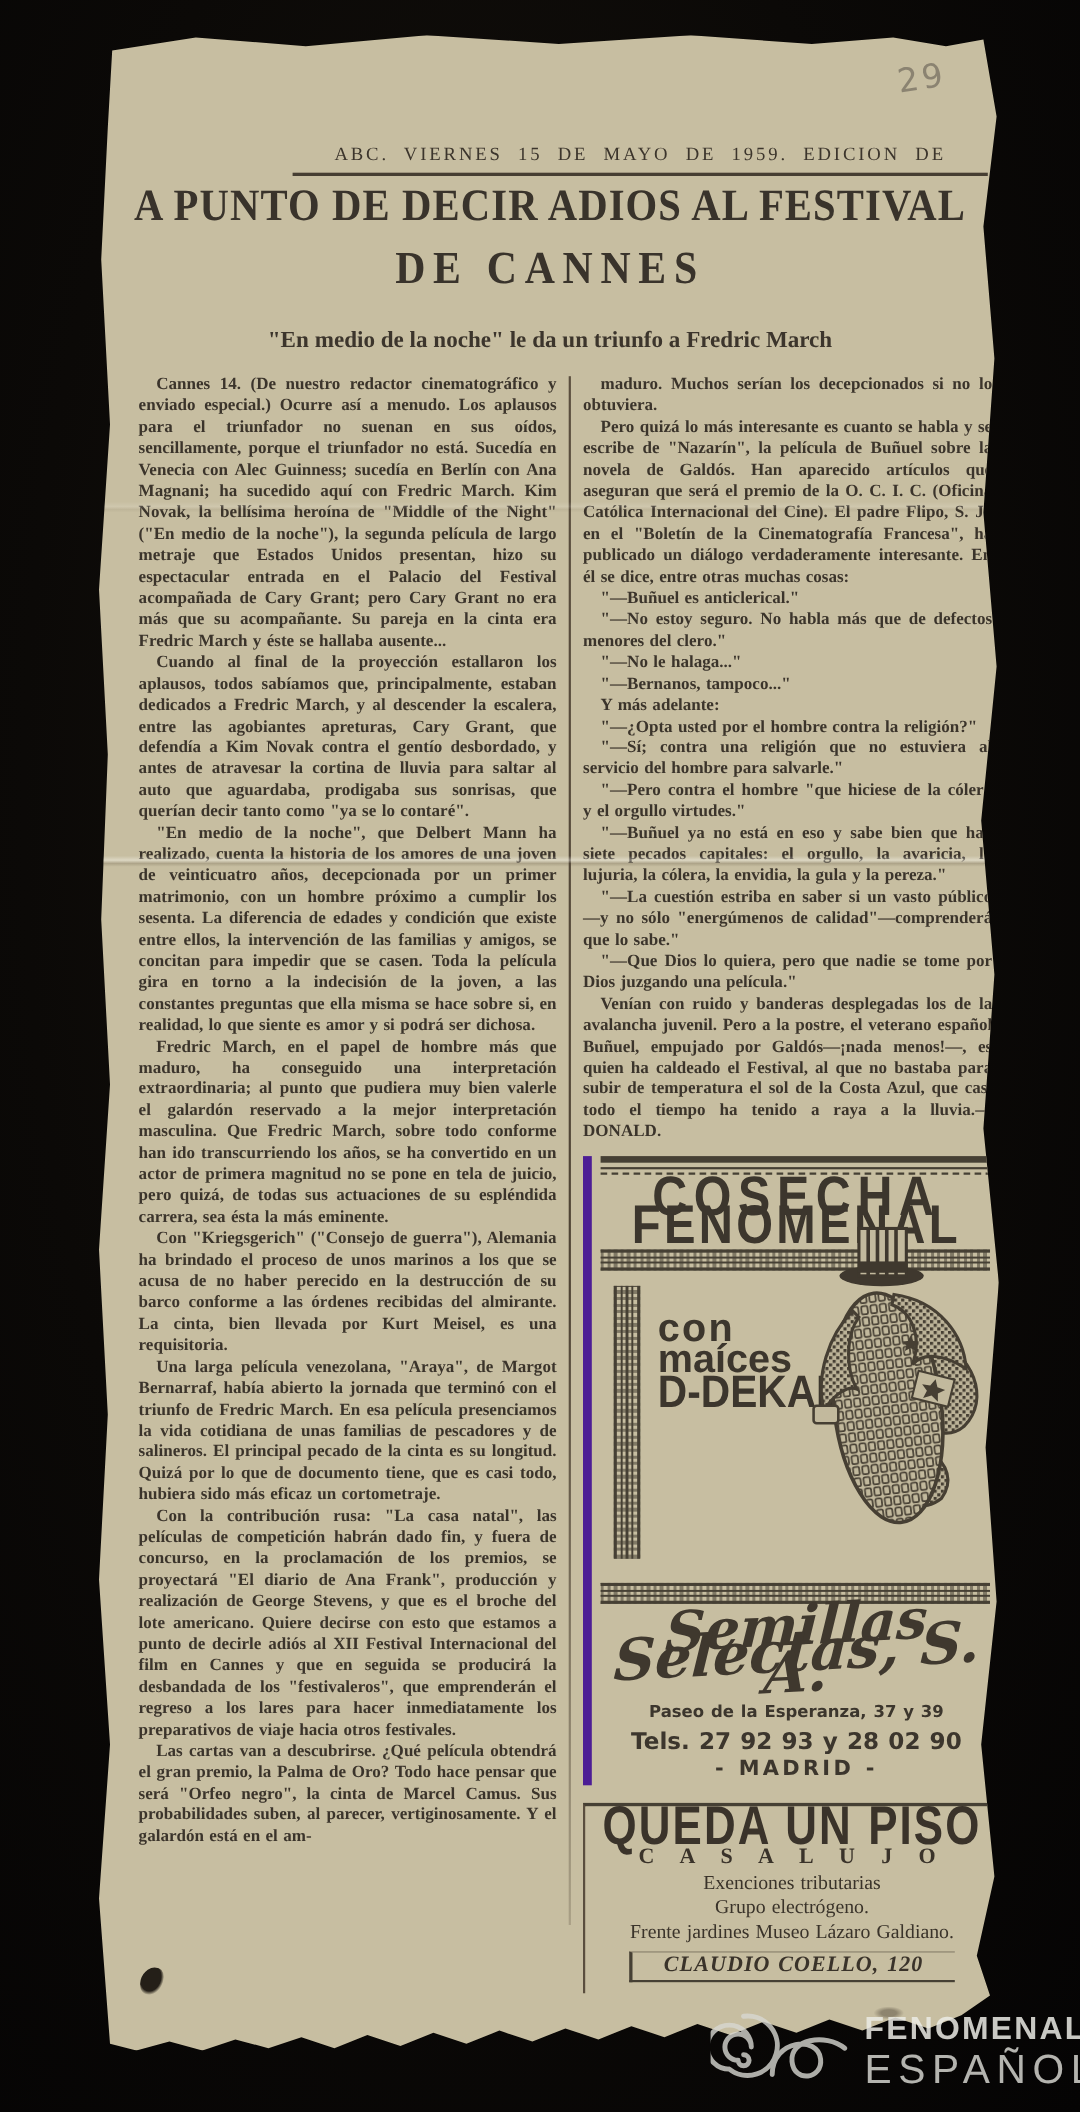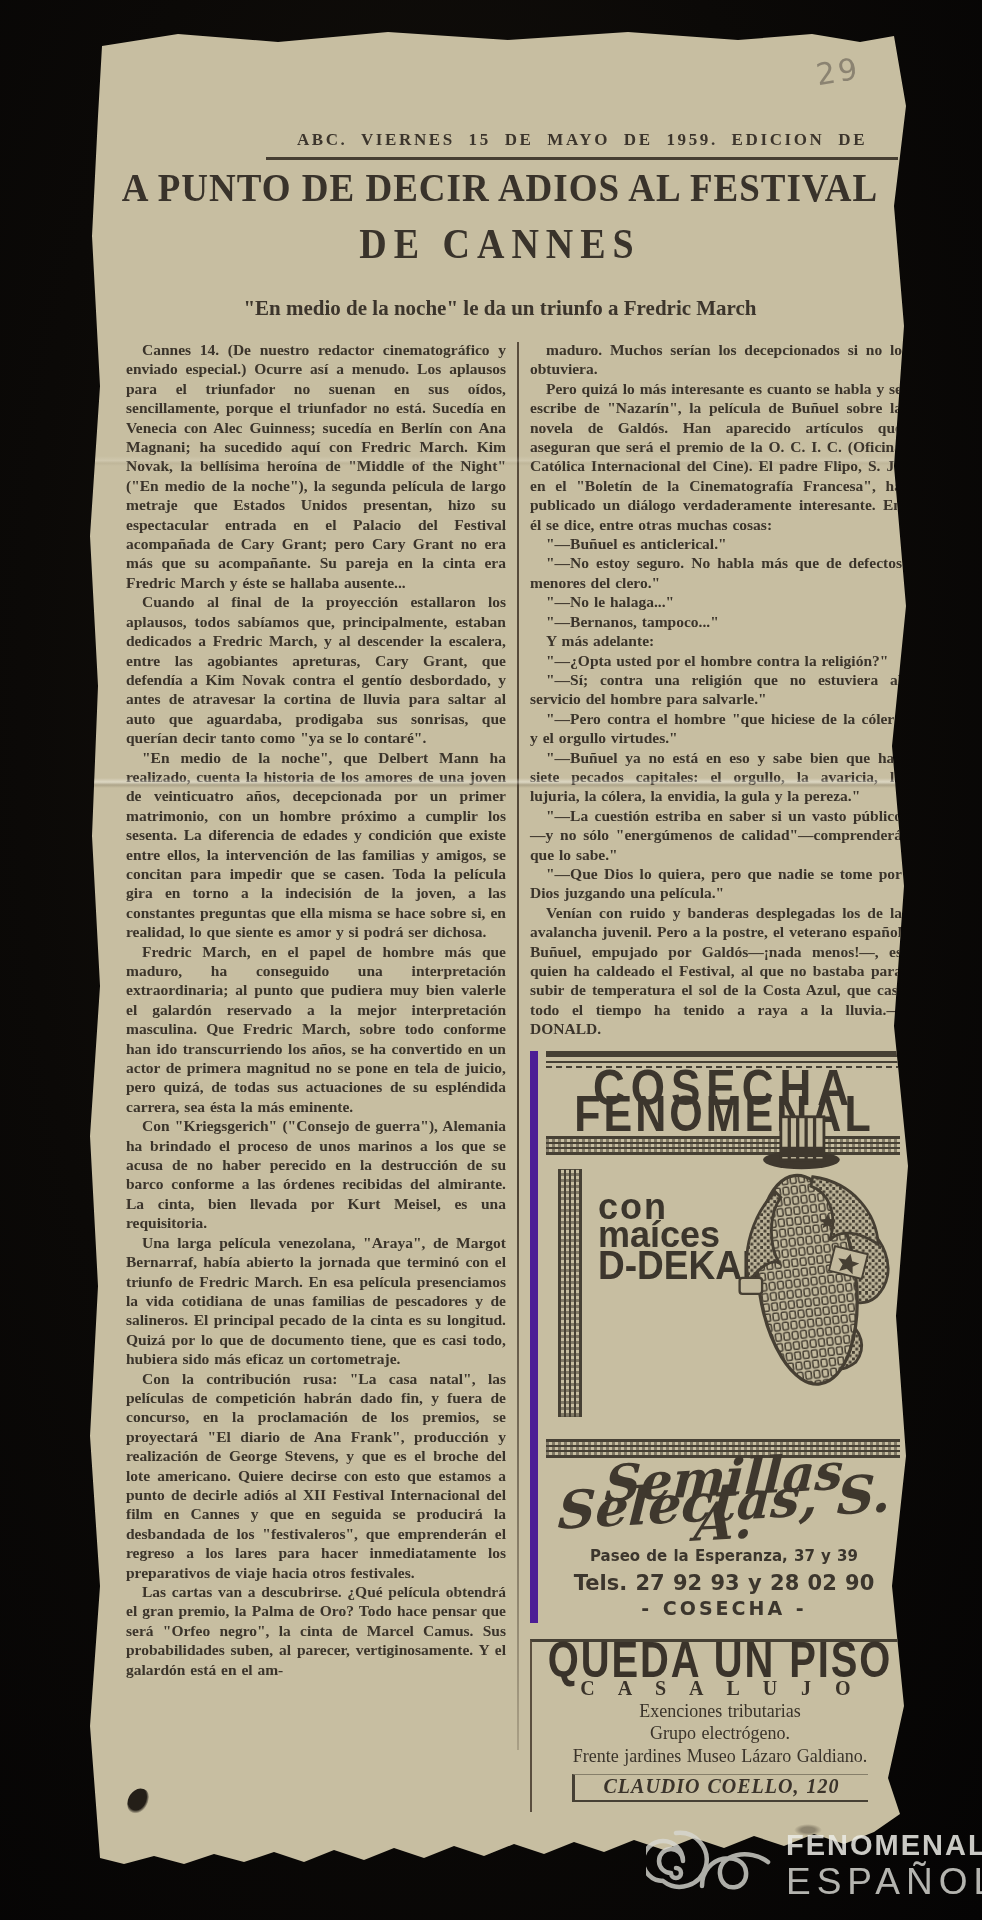--- a/index.html
+++ b/index.html
@@ -18,21 +18,21 @@
       2px 1700px,12px 1560px,2px 1410px,10px 1260px,2px 1110px,12px 960px,4px 810px,10px 660px,2px 510px,12px 360px,4px 210px,10px 90px);}
   .crease{position:absolute;left:0;width:100%;height:10px;pointer-events:none;}
   .c1{top:752px;background:linear-gradient(180deg,rgba(0,0,0,0) 0%,rgba(255,255,250,0.38) 40%,rgba(74,62,44,0.20) 70%,rgba(0,0,0,0) 100%);}
   .c2{top:430px;opacity:.45;background:linear-gradient(180deg,rgba(0,0,0,0),rgba(255,255,250,0.3) 45%,rgba(74,62,44,0.14) 72%,rgba(0,0,0,0));}
   .stain1{position:absolute;left:40px;top:1762px;width:20px;height:26px;border-radius:60% 40% 55% 45%;transform:rotate(18deg);
     background:radial-gradient(ellipse at 42% 42%, #241f18 55%, rgba(36,31,24,0) 72%);}
   .stain2{position:absolute;left:706px;top:1798px;width:28px;height:12px;opacity:.65;
     background:radial-gradient(#6f6654 35%, rgba(111,102,84,0) 70%);}
   .pencil-note{position:absolute;left:728px;top:28px;font-family:"DejaVu Sans",sans-serif;font-size:30px;color:#7c7566;
     transform:rotate(-9deg);opacity:.8;letter-spacing:3px;}
-  .masthead{position:absolute;left:178px;top:104px;width:632px;text-align:center;font-weight:700;font-size:17px;
+  .masthead{position:absolute;left:178px;top:104px;width:632px;text-align:center;font-weight:400;font-size:17px;
     letter-spacing:2.6px;word-spacing:7px;color:#3c352c;border-bottom:3px solid #463e32;padding-bottom:7px;white-space:nowrap;}
   .headline{position:absolute;left:10px;width:804px;margin:0;text-align:center;font-weight:700;color:#39332b;}
   .hl1{top:140px;font-size:37px;letter-spacing:1px;transform:scaleY(1.1);}
   .hl2{top:196px;font-size:38px;letter-spacing:7px;transform:scaleY(1.1);}
   .subheadline{position:absolute;left:0;width:100%;top:270px;text-align:center;font-size:21px;font-weight:700;color:#3c352c;}
   .col{position:absolute;top:314px;font-size:15.5px;line-height:19.4px;font-weight:700;text-align:justify;color:#3b342b;word-spacing:1px;}
   .col p{margin:0;text-indent:16px;}
   .col-left{left:38px;width:380px;}
   .col-right{left:442px;width:372px;}
   .divider{position:absolute;left:429px;top:316px;width:2px;height:1408px;
@@ -168,21 +168,21 @@
           </g>
           <path d="M100,120 l2.6,5.2 5.7,0.5 -4.3,3.7 1.4,5.6 -5.4,-3 -5.4,3 1.4,-5.6 -4.3,-3.7 5.7,-0.5 Z" fill="#463f33"></path>
         </svg>
 
         <div class="knit knit-h"></div>
 
         <div class="script-line script1">Semillas</div>
         <div class="script-line script2">Selectas, S. A.</div>
         <div class="addr">Paseo de la Esperanza, 37 y 39</div>
         <div class="phones">Tels. 27 92 93 y 28 02 90</div>
-        <div class="city">- COSECHA -</div>
+        <div class="city">- MADRID -</div>
       </div>
 
       <div class="ad2">
         <div class="queda">QUEDA UN PISO</div>
         <div class="casa">C A S A   L U J O</div>
         <div class="ad2-small">Exenciones tributarias</div>
         <div class="ad2-small">Grupo electrógeno.</div>
         <div class="ad2-small">Frente jardines Museo Lázaro Galdiano.</div>
         <div><span class="claudio">CLAUDIO COELLO, 120</span></div>
       </div>

